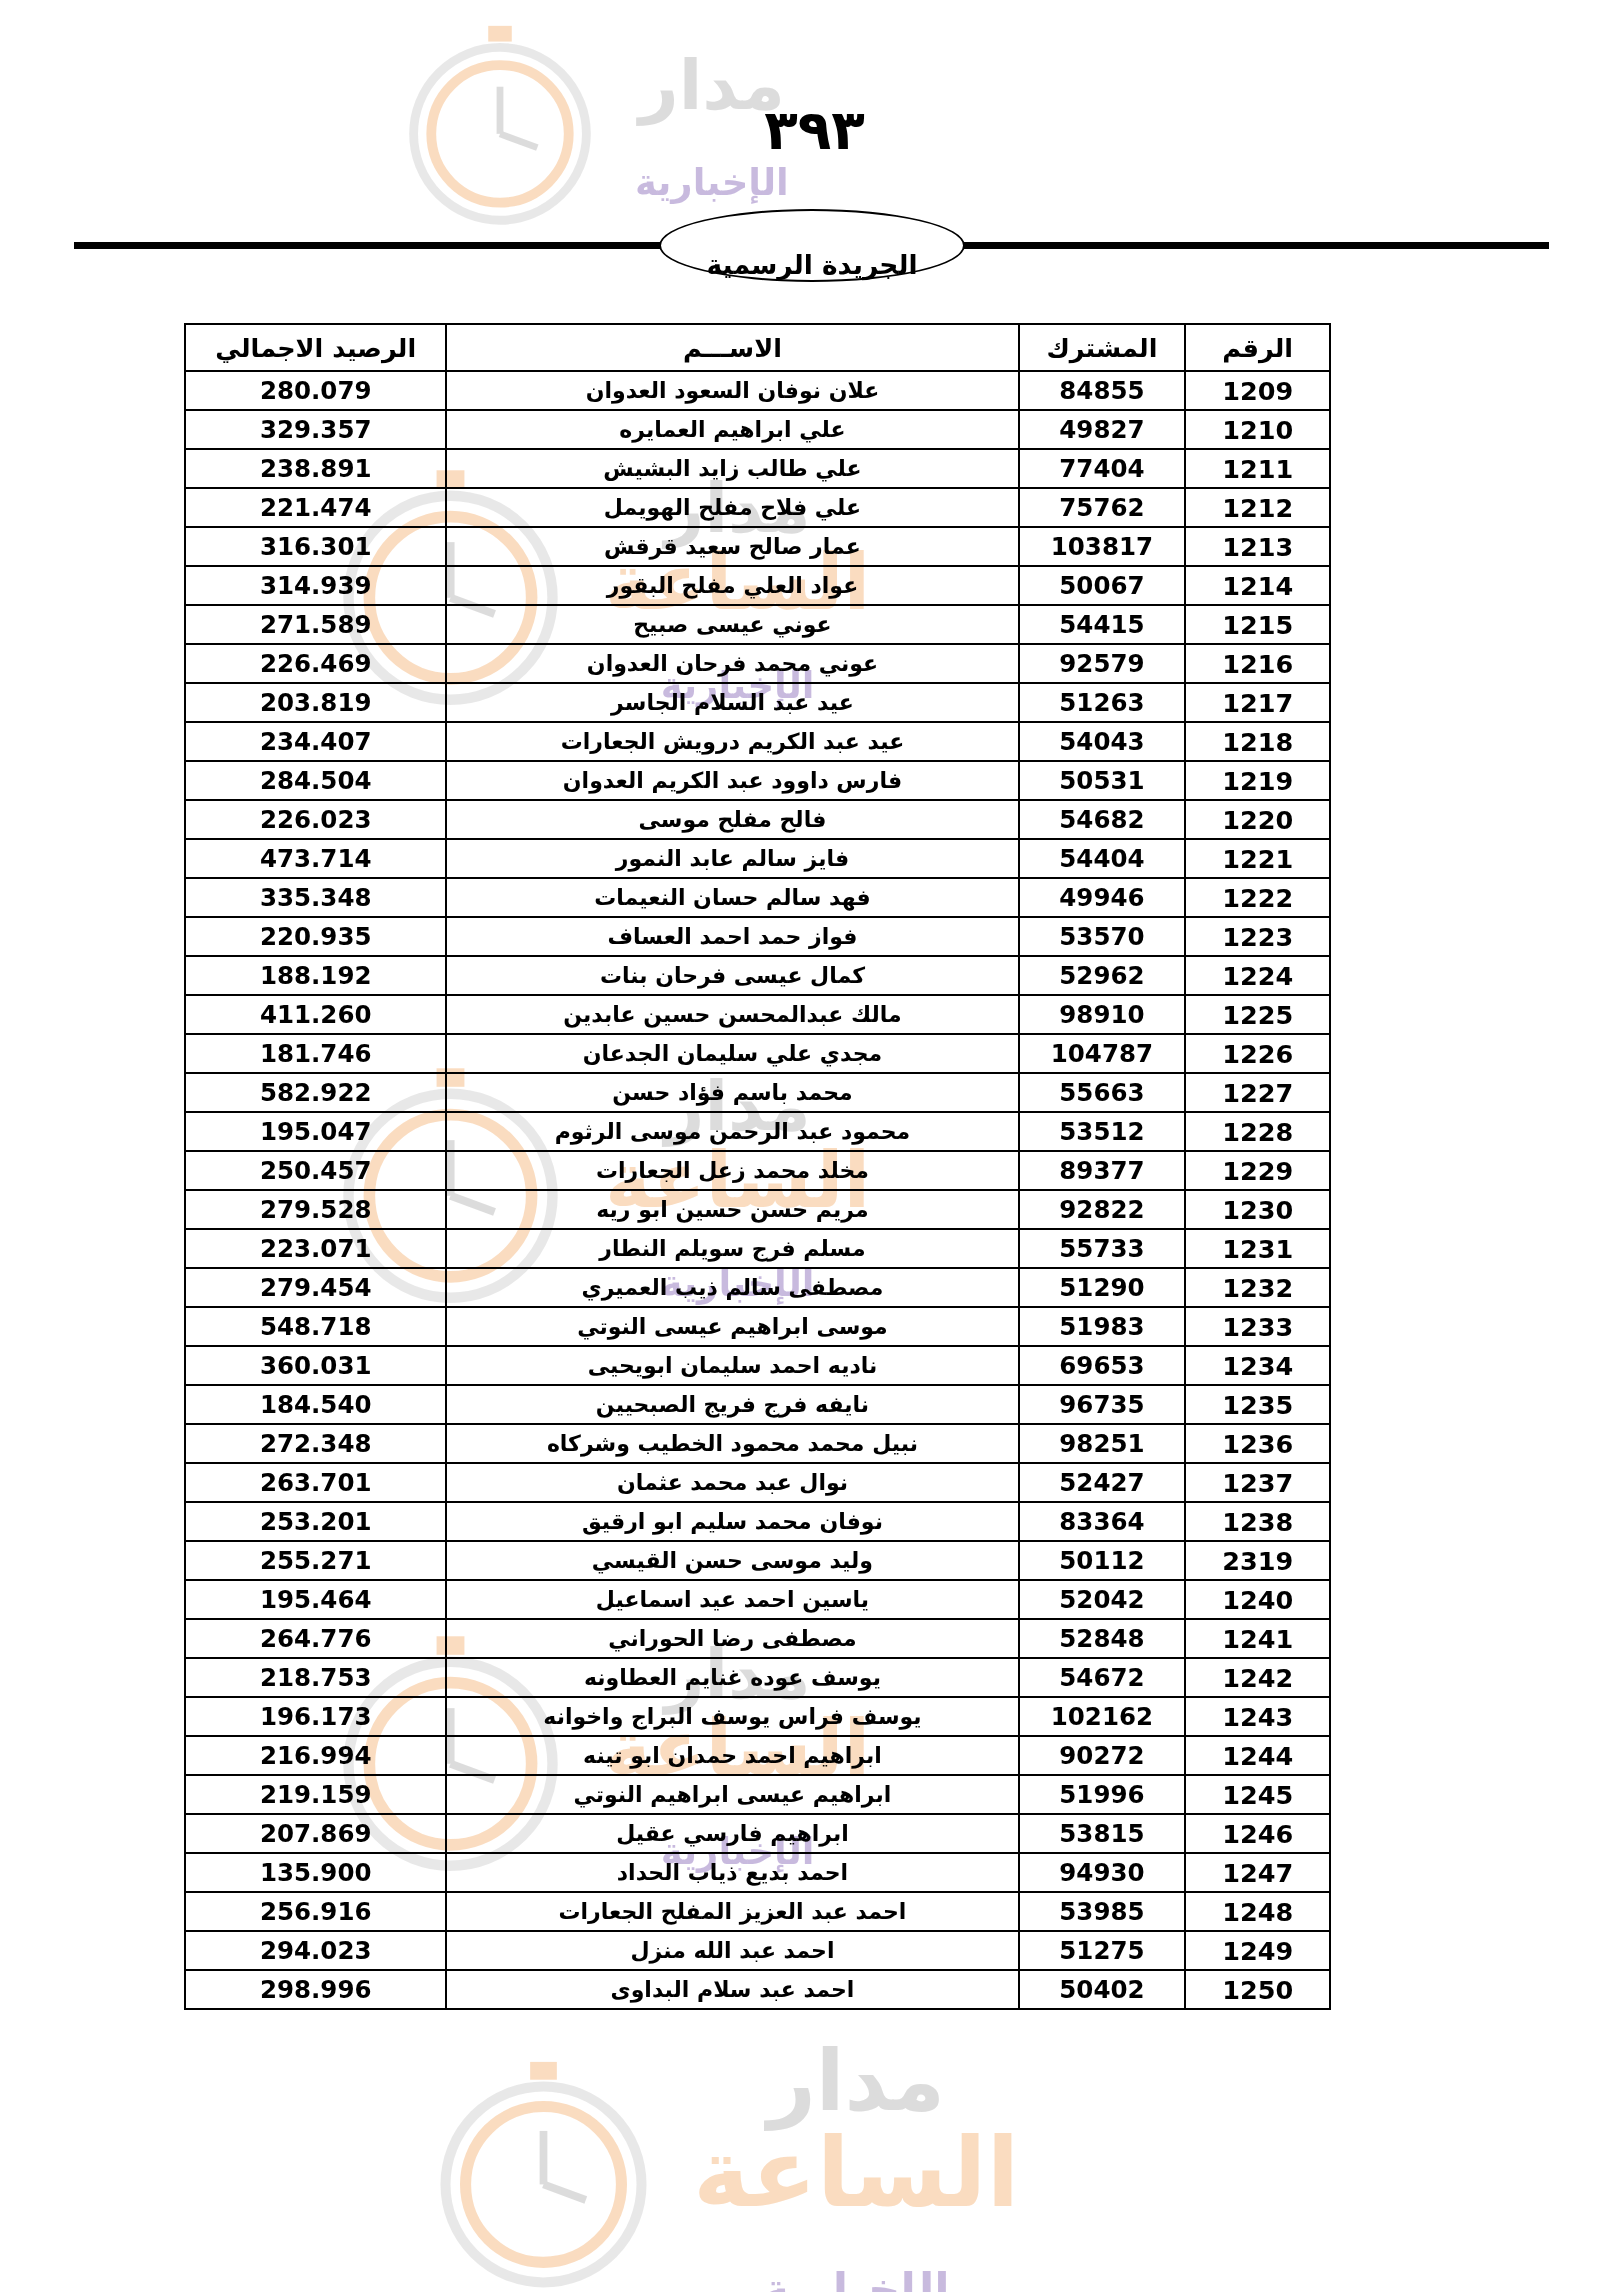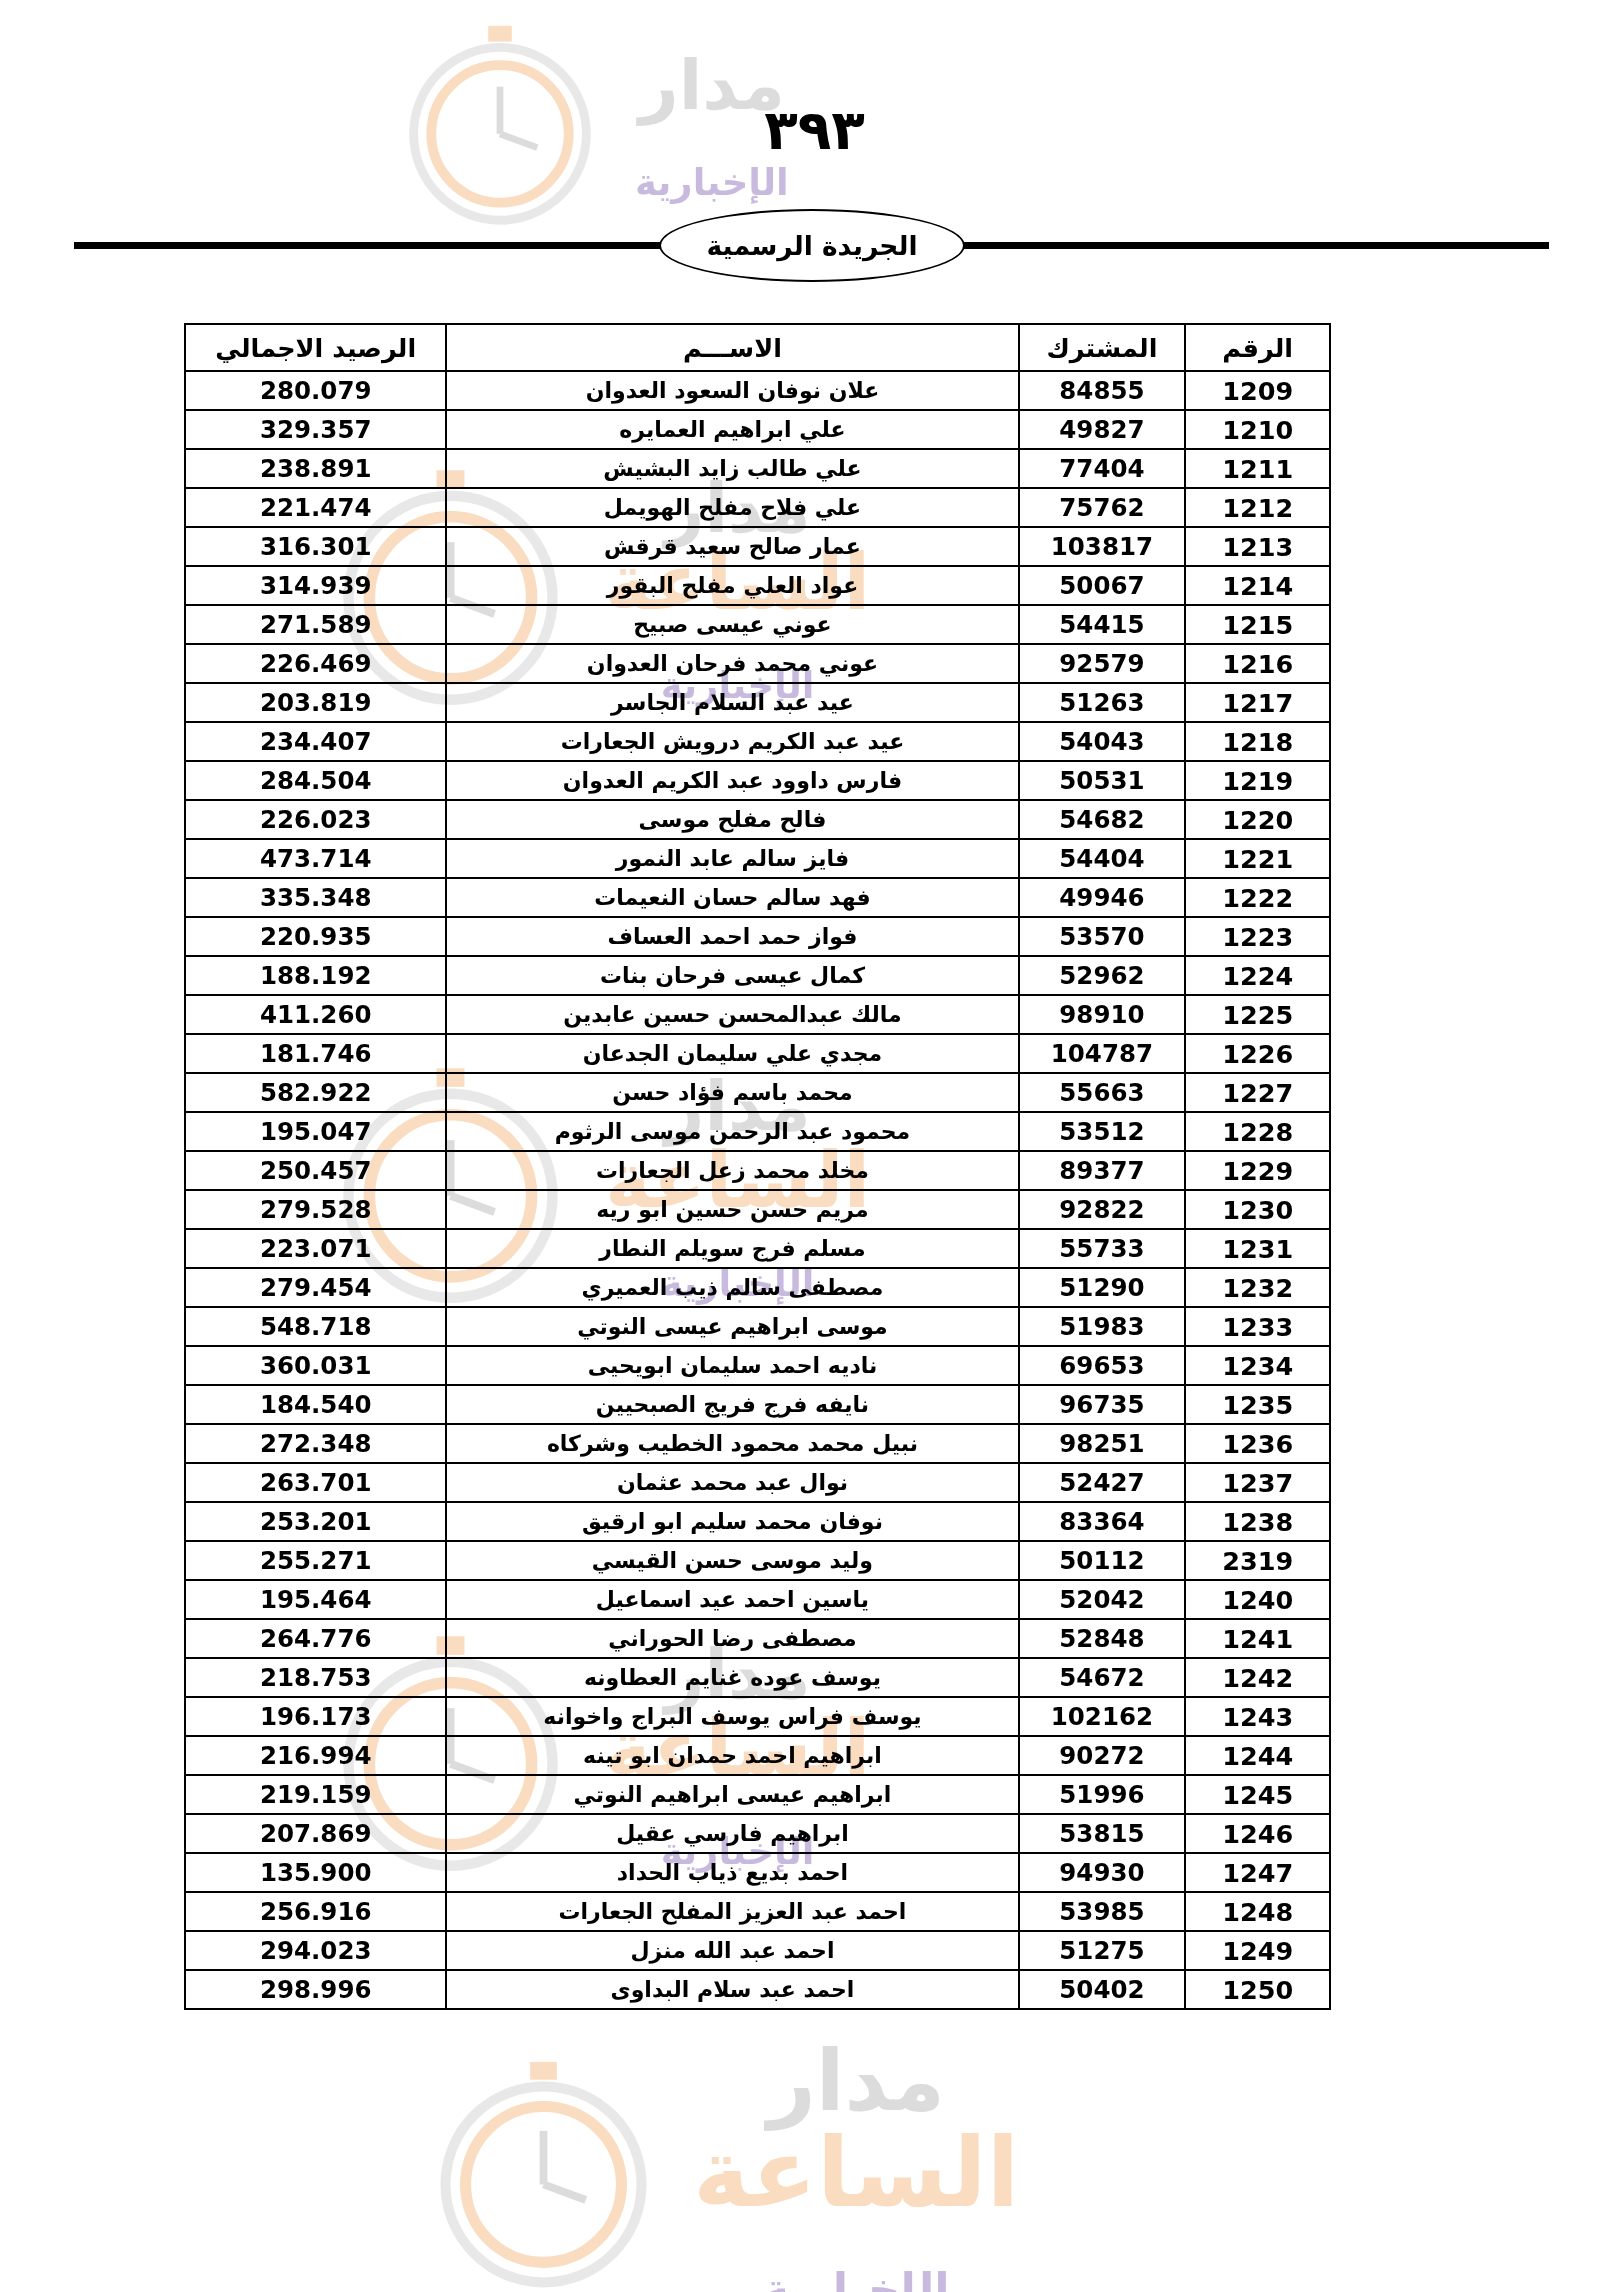--- a/index.html
+++ b/index.html
@@ -48,21 +48,21 @@
     z-index: 2;
   }
   .title-oval {
     position: absolute;
     top: 209px; left: 659px;
     width: 306px; height: 73px;
     background: #fff;
     border: 2.9px solid #000;
     border-radius: 50%;
     display: flex;
-    align-items: center;
+    align-items: flex-end;
     justify-content: center;
     z-index: 3;
   }
   .title-oval span { font-size: 26.5px; font-weight: bold; }
 
   
   table.doc-table {
     position: absolute;
     top: 323px; left: 184px;
     width: 1147px;

